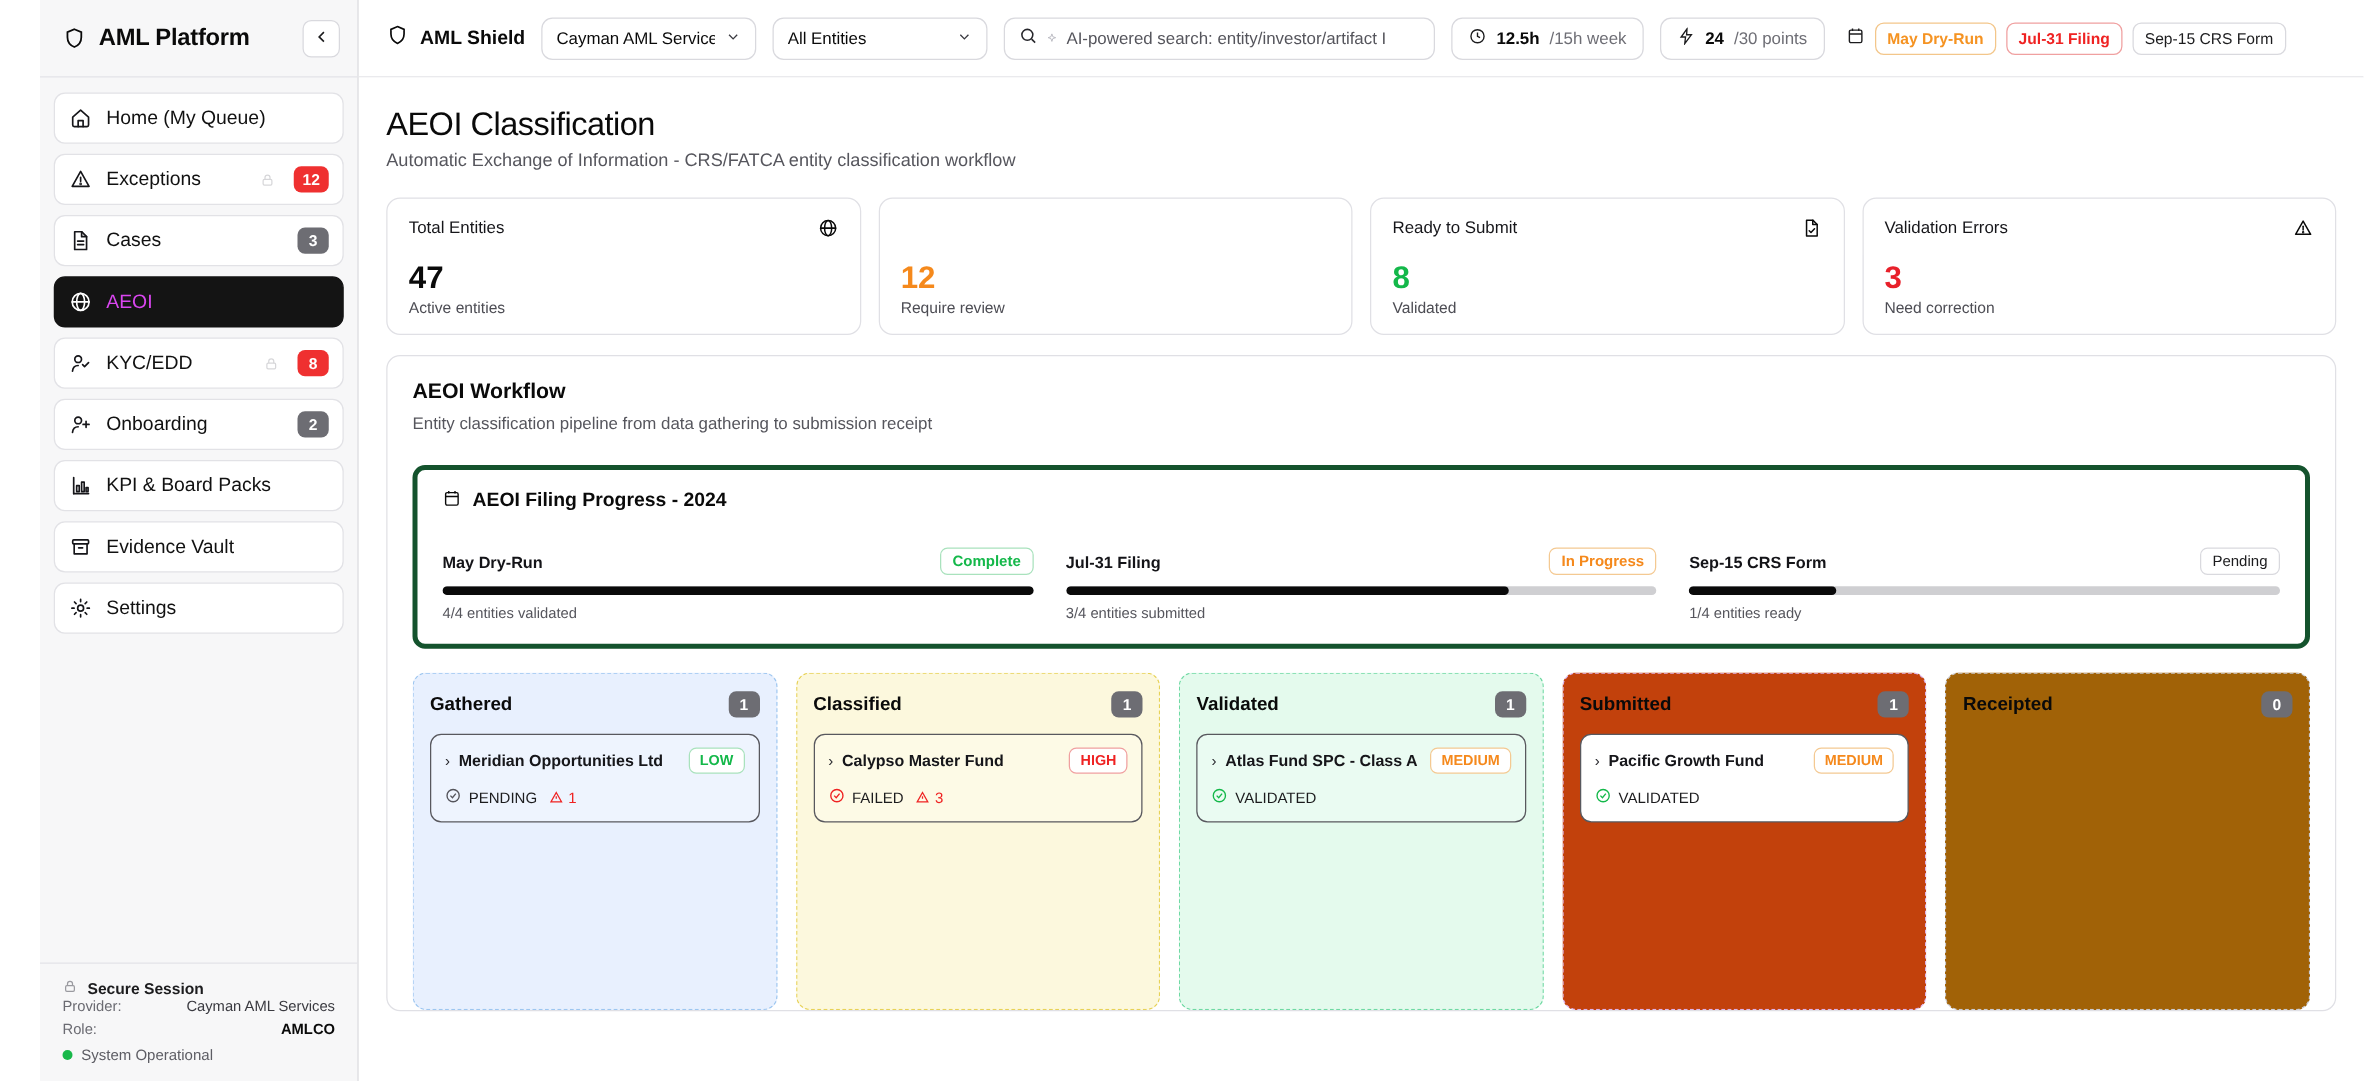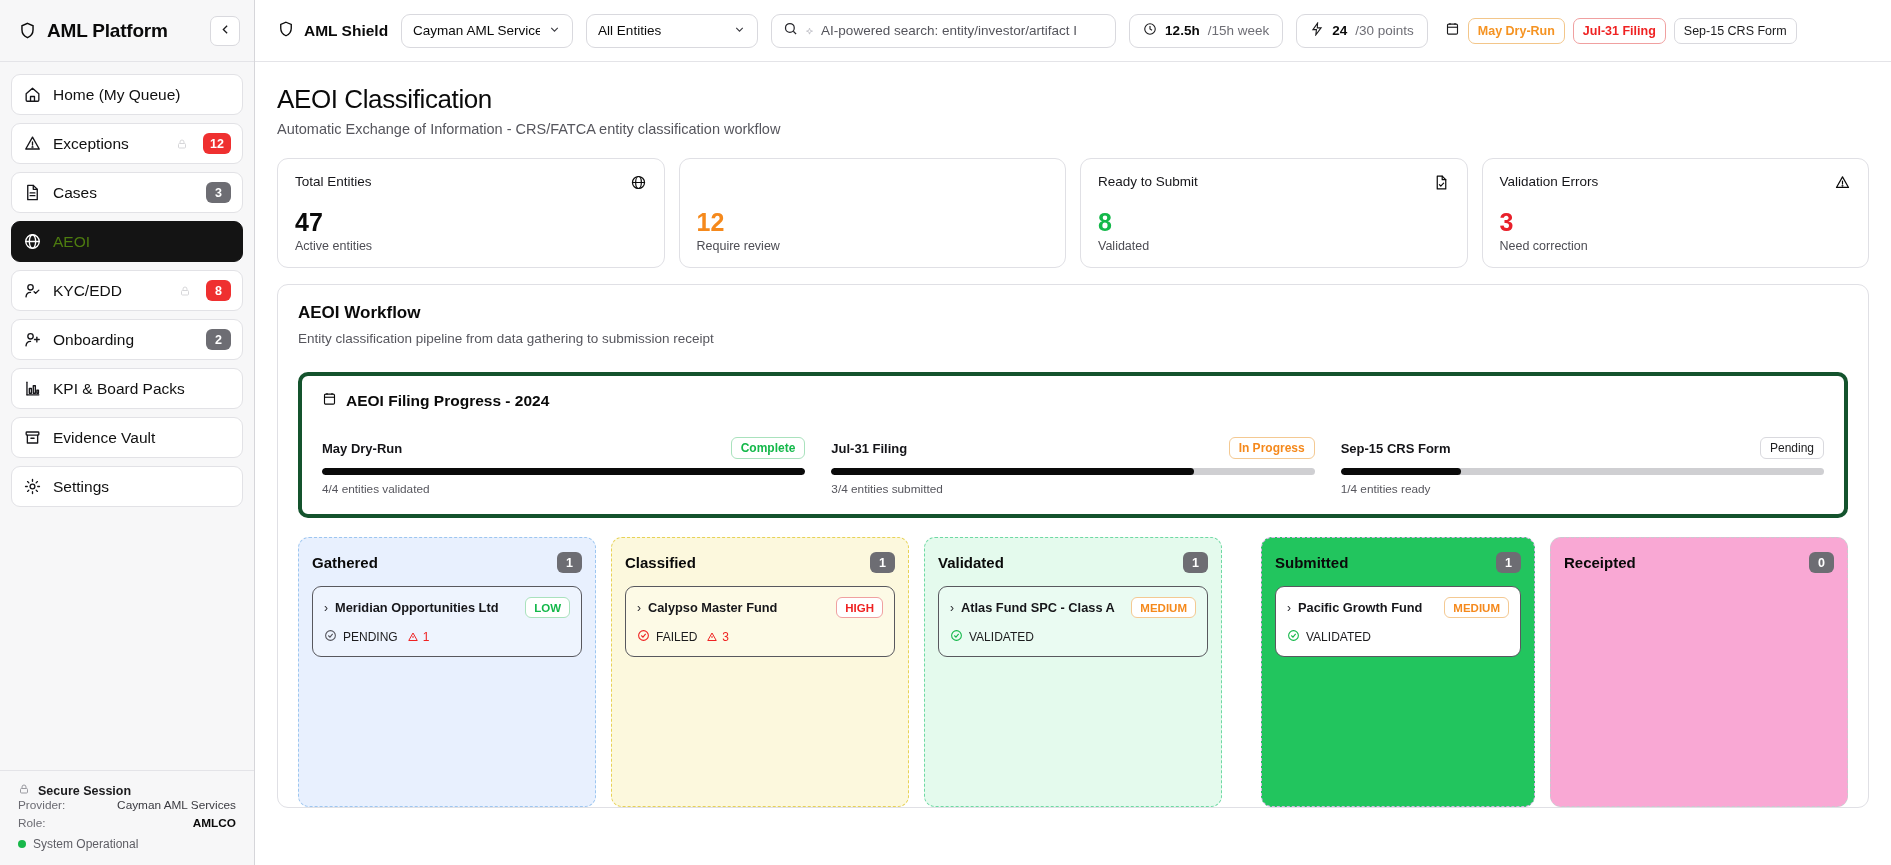--- a/index.html
+++ b/index.html
@@ -2,21 +2,21 @@
 <html><head>
 <meta charset="utf-8">
 <style>
   * { box-sizing: border-box; margin: 0; padding: 0; }
   html, body {
     width: 1891px; height: 865px;
     font-family: "Liberation Sans", sans-serif;
     background: #ffffff; color: #0a0a0a;
     overflow: hidden;
   }
-  .app { display: flex; width: 1891px; height: 865px; }
+  .app { display: flex; width: 1891px; height: 865px; padding-left: 32px; }
 
   
   .sidebar {
     width: 255px; min-width: 255px; height: 865px;
     background: #f7f7f8; border-right: 1px solid #d6d6da;
     display: flex; flex-direction: column;
   }
   .sb-head {
     height: 62px; display: flex; align-items: center; gap: 10px;
     padding: 0 14px 0 18px; border-bottom: 1px solid #e4e4e8;
@@ -27,21 +27,21 @@
     background: #fff; display: flex; align-items: center; justify-content: center;
     cursor: pointer;
   }
   .sb-nav { padding: 12px 11px 0 11px; display: flex; flex-direction: column; gap: 8px; flex: 1; }
   .sb-item {
     display: flex; align-items: center; gap: 11px;
     height: 41px; padding: 0 11px;
     border: 1px solid #e2e2e6; border-radius: 9px; background: #fff;
     font-size: 15.5px; color: #111; cursor: pointer;
   }
-  .sb-item.active { background: #141414; border-color: #141414; color: #4d7c0f; }
+  .sb-item.active { background: #141414; border-color: #141414; color: #d946ef; }
   .sb-item .lbl { flex: 1; }
   .sb-ico { width: 19px; height: 19px; display: flex; align-items: center; justify-content: center; flex: 0 0 19px; }
   .sb-ico svg { display: block; }
   .lock-ico { opacity: .35; margin-right: 1px; }
   .badge {
     min-width: 25px; height: 21px; padding: 0 7px; border-radius: 6px;
     font-size: 12.5px; font-weight: 700; color: #fff;
     display: flex; align-items: center; justify-content: center;
   }
   .badge.red { background: #ef3030; }
@@ -126,22 +126,22 @@
   .st.grey { color: #1c1c1e; font-weight: 400; }
   .bar { height: 7px; border-radius: 4px; background: #cfcfd2; margin-top: 9px; overflow: hidden; }
   .bar > i { display: block; height: 100%; background: #0a0a0a; border-radius: 4px; }
   .prog-note { font-size: 11.8px; color: #56565d; margin-top: 7px; }
 
   .kanban { display: grid; grid-template-columns: repeat(5, 1fr); gap: 15px; margin-top: 19px; }
   .col { border: 1px dashed #c9c9cf; border-radius: 11px; padding: 14px 13px; min-height: 270px; }
   .col.c-gathered  { background: #e8f0fe; border-color: #9dc6f0; }
   .col.c-classified{ background: #fcf8dd; border-color: #e7d257; }
   .col.c-validated { background: #e4faed; border-color: #6fd9a3; }
-  .col.c-submitted { background: #22c55e; border-color: #dcb3ea; margin-left: 24px; }
-  .col.c-receipted { background: #f9a8d4; border-color: #c9c9cf; }
+  .col.c-submitted { background: #c2410c; border-color: #dcb3ea; }
+  .col.c-receipted { background: #a16207; border-color: #c9c9cf; }
   .col-head { display: flex; align-items: center; justify-content: space-between; margin-bottom: 13px; }
   .col-name { font-size: 15px; font-weight: 700; }
   .card {
     background: #fff; border: 1px solid #58585e; border-radius: 9px;
     padding: 10px 11px 11px 11px; cursor: pointer;
   }
   .col.c-gathered  .card { background: #eef4fe; }
   .col.c-classified .card { background: #fdfae6; }
   .col.c-validated .card { background: #eafbf2; }
   .col.c-submitted .card { background: #ffffff; }

